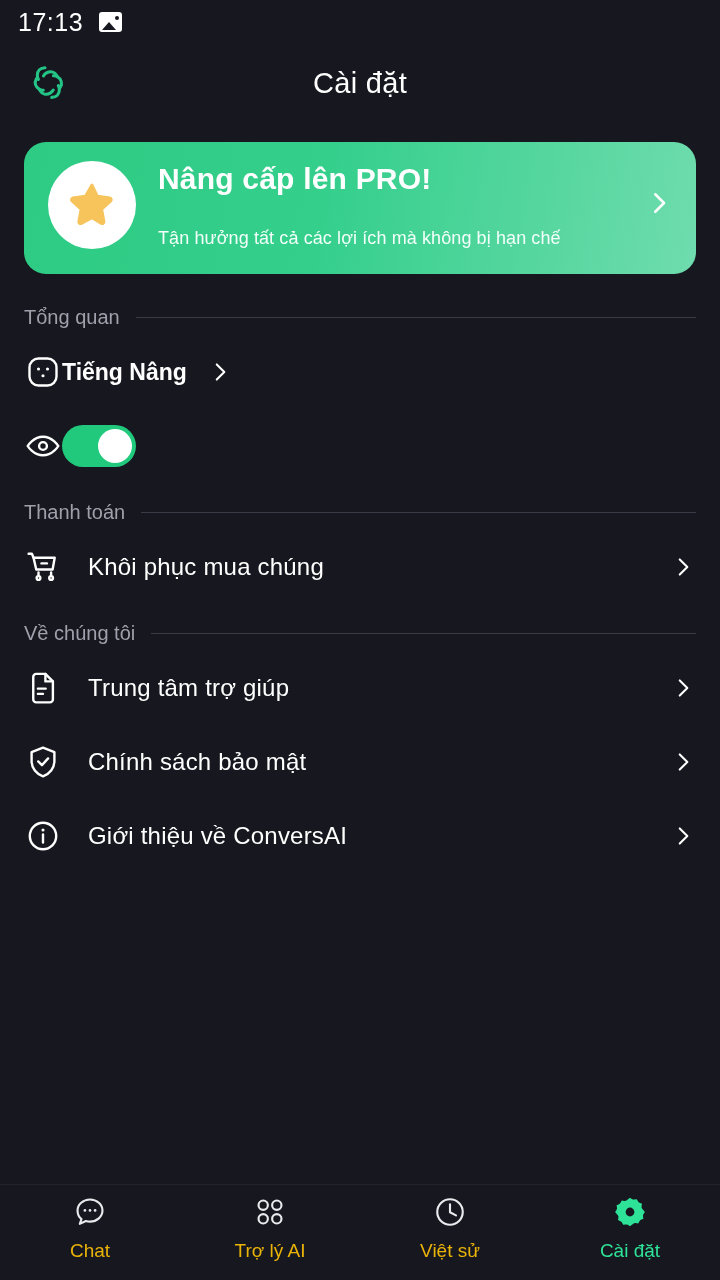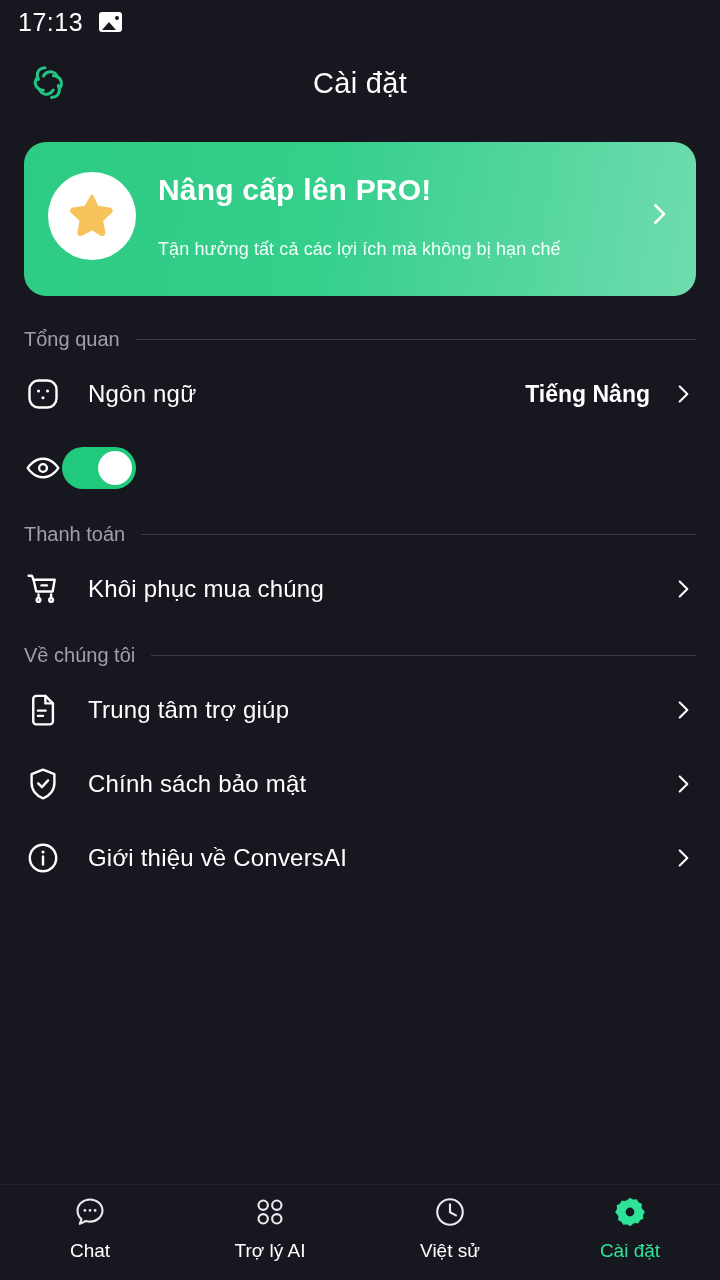--- a/index.html
+++ b/index.html
@@ -70,21 +70,21 @@
     text-align: center;
     color: #ffffff;
     font-size: 29px;
     font-weight: 400;
     letter-spacing: .3px;
   }
 
   
   .pro-banner {
     margin: 20px 24px 0 24px;
-    height: 154px;
+    height: 132px;
     border-radius: 22px;
     background: linear-gradient(100deg, #2dcb84 0%, #35cf8c 45%, #6fdcae 100%);
     display: flex; align-items: center;
     padding: 0 22px 6px 24px;
     flex: 0 0 auto;
     position: relative;
     overflow: hidden;
   }
   .pro-star-wrap {
     width: 88px; height: 88px; min-width: 88px;
@@ -179,21 +179,21 @@
     border-top: 1px solid #23232d;
     padding-top: 8px;
   }
   .navitem {
     flex: 1 1 0;
     display: flex; flex-direction: column;
     align-items: center; gap: 9px;
   }
   .navitem .nlabel {
     font-size: 19px;
-    color: #ffffff;
+    color: #eab308;
   }
   .navitem.active .nlabel { color: #2ee397; }
   .navicon { height: 38px; display: flex; align-items: center; justify-content: center; }
 </style>
 </head>
 <body>
 
 <div class="phone">
 
   <div class="statusbar">
@@ -243,21 +243,20 @@
 
     <div class="row">
       <span class="ricon">
         <svg viewBox="0 0 24 24" width="36" height="36" fill="none" stroke="#ffffff" stroke-width="1.6">
           <rect x="3" y="3" width="18" height="18" rx="6"></rect>
           <circle cx="9" cy="10" r="1.05" fill="#ffffff" stroke="none"></circle>
           <circle cx="15" cy="10" r="1.05" fill="#ffffff" stroke="none"></circle>
           <circle cx="12" cy="14.5" r="1.05" fill="#ffffff" stroke="none"></circle>
         </svg>
       </span>
-      <span class="rlabel">Ngôn ngữ</span>
       <span class="rvalue">Tiếng Nâng</span>
       <span class="rchev">
         <svg viewBox="0 0 24 24" width="28" height="28" fill="none" stroke="#ffffff" stroke-width="1.9" stroke-linecap="round" stroke-linejoin="round">
           <polyline points="9 5 16 12 9 19"></polyline>
         </svg>
       </span>
     </div>
 
     <div class="row">
       <span class="ricon">

